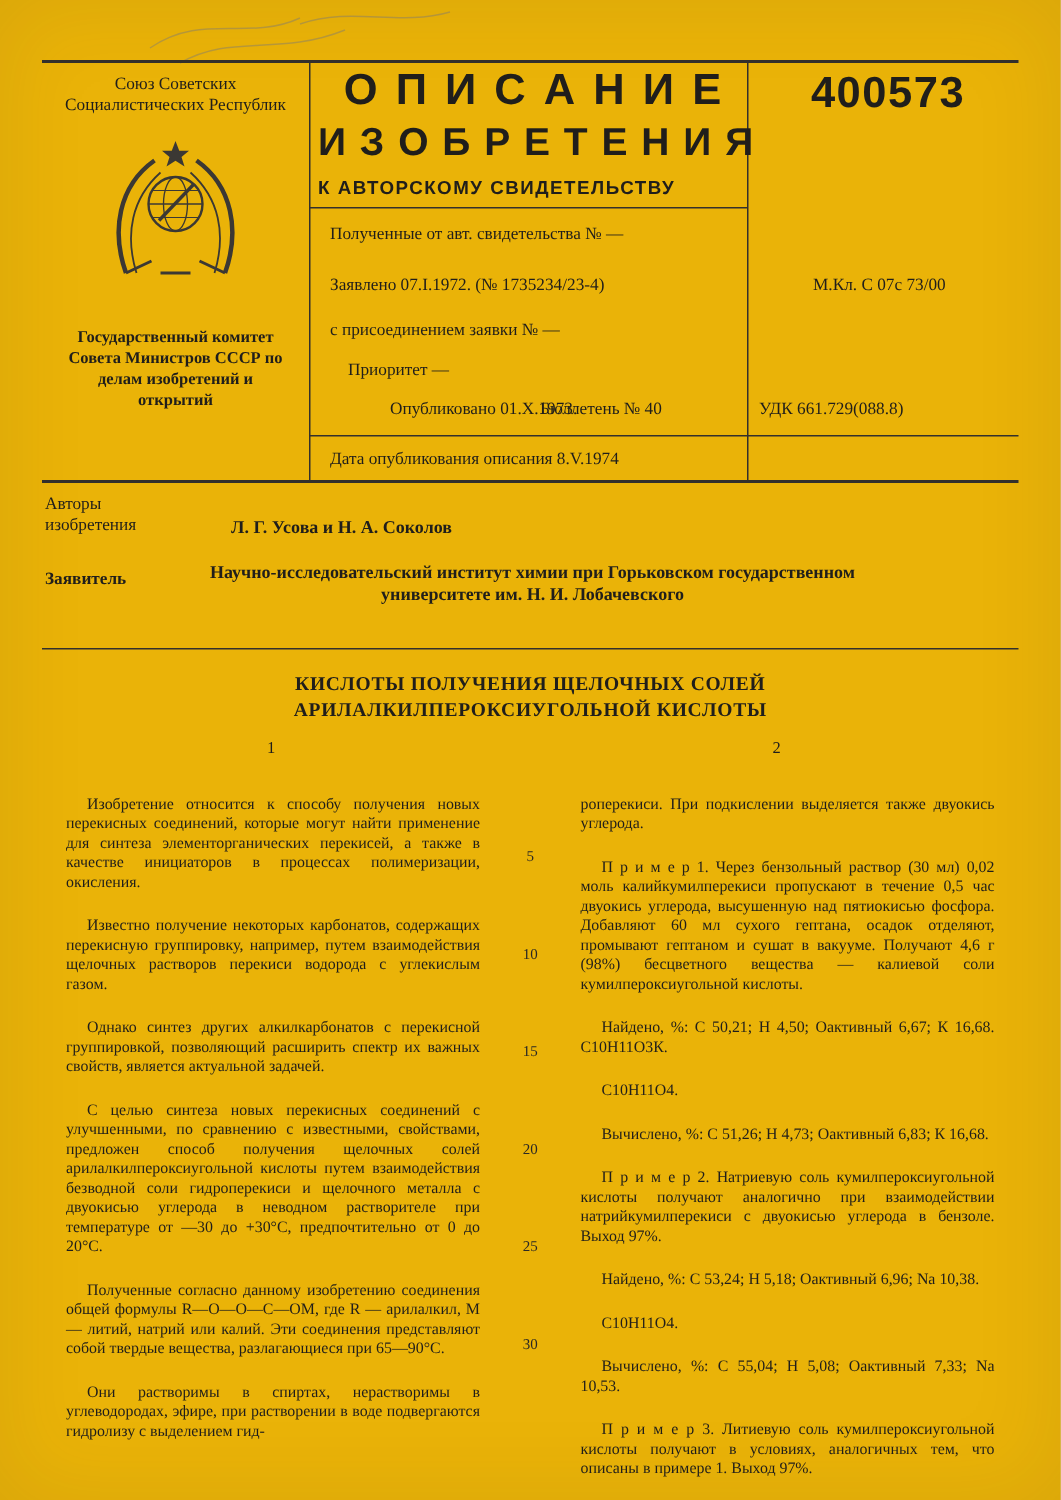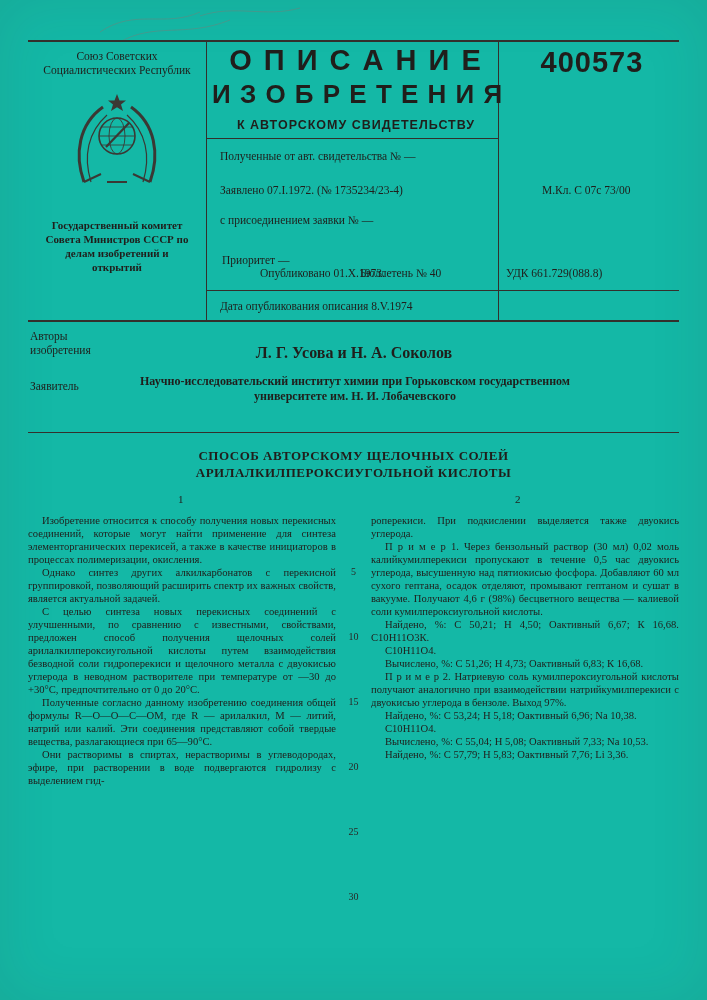--- a/index.html
+++ b/index.html
@@ -1,61 +1,61 @@
 <!DOCTYPE html>
 <html lang="ru"><head>
 <meta charset="utf-8">
 <style>
   * { margin:0; padding:0; box-sizing:border-box; }
   html,body { width:707px; height:1000px; overflow:hidden; }
   body { background:#c9c6c0; font-family:"Liberation Serif", serif; color:#201e1b; }
-  .page { position:relative; width:707px; height:1000px; background:#14b8a6;
+  .page { position:relative; width:707px; height:1000px; background:#eab308;
           box-shadow: inset 0 0 60px rgba(60,50,40,0.10); overflow:hidden; }
 
   .hline { position:absolute; background:#33302c; height:1px; }
   .vline { position:absolute; background:#33302c; width:1px; }
 
   .header-box { position:absolute; left:28px; top:40px; width:651px; height:282px;
                 border-top:2px solid #33302c; border-bottom:2px solid #33302c; }
 
   .union { position:absolute; left:10px; top:8px; width:158px; text-align:center;
            font-size:11.5px; line-height:13.5px; }
   .emblem { position:absolute; left:43px; top:50px; width:92px; height:98px; }
   .committee { position:absolute; left:12px; top:176px; width:154px; text-align:center;
                font-weight:bold; font-size:11px; line-height:14px; }
 
   .doc-title1 { position:absolute; left:184px; top:2px; width:288px; text-align:center;
                 font-family:"Liberation Sans", sans-serif; font-weight:bold; font-size:29px;
                 letter-spacing:2px; white-space:nowrap; }
   .doc-title2 { position:absolute; left:184px; top:37px; width:288px; text-align:center;
                 font-family:"Liberation Sans", sans-serif; font-weight:bold; font-size:26px;
                 letter-spacing:1px; white-space:nowrap; }
-  .subtitle   { position:absolute; left:184px; top:76px; width:288px; text-align:center;
+  .subtitle   { position:absolute; left:184px; top:76px; width:288px; text-align:left;
                 font-family:"Liberation Sans", sans-serif; font-weight:bold; font-size:12.5px;
                 letter-spacing:1px; }
   .patent-number { position:absolute; left:480px; top:4px; width:168px; text-align:center;
                    font-family:"Liberation Sans", sans-serif; font-weight:bold; font-size:29px;
                    letter-spacing:1px; }
 
   .field { position:absolute; font-size:11.5px; white-space:nowrap; }
 
   .authors-label { position:absolute; left:30px; top:330px; width:84px; font-size:11.5px; line-height:13.5px; }
-  .author-names  { position:absolute; left:154px; top:344px; width:400px; text-align:center;
-                   font-weight:bold; font-size:16px; }
-  .applicant-label { position:absolute; left:30px; top:380px; font-size:11.5px; }
+  .author-names  { position:absolute; left:154px; top:344px; width:400px; text-align:left;
+                   font-weight:bold; font-size:12px; }
+  .applicant-label { position:absolute; left:30px; top:380px; font-size:11.5px;font-weight:bold; }
   .applicant       { position:absolute; left:140px; top:374px; width:430px; text-align:center;
                      font-weight:bold; font-size:12px; line-height:15px; }
 
   .inv-title { position:absolute; left:0; width:707px; text-align:center;
                font-weight:bold; font-size:13px; letter-spacing:0.5px; }
   .col-num { position:absolute; font-size:11px; }
 
   .body-columns { position:absolute; left:28px; top:514px; width:651px; display:flex; }
   .col { width:308px; font-size:10.6px; line-height:13px; text-align:justify; }
-  .col p { margin:0; text-indent:14px; }
+  .col p { margin:16px; text-indent:14px; }
   .col p.no-indent { text-indent:0; }
   .gutter { width:35px; position:relative; }
   .gutter span { position:absolute; left:0; width:100%; text-align:center;
                  font-size:10px; color:#2a2825; }
 
   .pencil { position:absolute; left:80px; top:0; opacity:0.45; }
 </style>
 </head>
 <body>
 
@@ -92,46 +92,47 @@
 
     <div class="committee">Государственный комитет Совета Министров СССР по делам изобретений и открытий</div>
 
     <div class="doc-title1">О П И С А Н И Е</div>
     <div class="doc-title2">И З О Б Р Е Т Е Н И Я</div>
     <div class="subtitle">К АВТОРСКОМУ СВИДЕТЕЛЬСТВУ</div>
 
     <div class="field" style="left:192px; top:108px;">Полученные от авт. свидетельства № —</div>
     <div class="field" style="left:192px; top:142px;">Заявлено 07.I.1972. (№ 1735234/23-4)</div>
     <div class="field" style="left:192px; top:172px;">с присоединением заявки № —</div>
-    <div class="field" style="left:194px; top:199px;margin-top:13px;">Приоритет —</div>
+    <div class="field" style="left:204px; top:199px;">Приоритет —</div>
     <div class="field" style="left:192px; top:225px;margin-left:40px;">Опубликовано 01.X.1973.</div>
     <div class="field" style="left:332px; top:225px;text-align:center;">Бюллетень № 40</div>
     <div class="field" style="left:192px; top:258px;">Дата опубликования описания 8.V.1974</div>
 
     <div class="patent-number">400573</div>
     <div class="field" style="left:514px; top:142px;">М.Кл. С 07с 73/00</div>
     <div class="field" style="left:478px; top:225px;">УДК 661.729(088.8)</div>
   </div>
 
   <div class="authors-label">Авторы изобретения</div>
   <div class="author-names">Л. Г. Усова и Н. А. Соколов</div>
   <div class="applicant-label">Заявитель</div>
   <div class="applicant">Научно-исследовательский институт химии при Горьковском государственном университете им. Н. И. Лобачевского</div>
 
   <div class="hline" style="left:28px; top:432px; width:651px;"></div>
 
-  <div class="inv-title" style="top:448px;">СПОСОБ АВТОРСКОМУ ЩЕЛОЧНЫХ СОЛЕЙ</div>
+  <div class="inv-title" style="top:448px;">КИСЛОТЫ ПОЛУЧЕНИЯ ЩЕЛОЧНЫХ СОЛЕЙ</div>
   <div class="inv-title" style="top:465px;text-align:center;">АРИЛАЛКИЛПЕРОКСИУГОЛЬНОЙ КИСЛОТЫ</div>
 
   <div class="col-num" style="left:178px; top:493px;">1</div>
   <div class="col-num" style="left:515px; top:493px;">2</div>
 
   <div class="body-columns">
     <div class="col">
         <p>Изобретение относится к способу получения новых перекисных соединений, которые могут найти применение для синтеза элементорганических перекисей, а также в качестве инициаторов в процессах полимеризации, окисления.</p>
+        <p>Известно получение некоторых карбонатов, содержащих перекисную группировку, например, путем взаимодействия щелочных растворов перекиси водорода с углекислым газом.</p>
         <p>Однако синтез других алкилкарбонатов с перекисной группировкой, позволяющий расширить спектр их важных свойств, является актуальной задачей.</p>
         <p>С целью синтеза новых перекисных соединений с улучшенными, по сравнению с известными, свойствами, предложен способ получения щелочных солей арилалкилпероксиугольной кислоты путем взаимодействия безводной соли гидроперекиси и щелочного металла с двуокисью углерода в неводном растворителе при температуре от —30 до +30°С, предпочтительно от 0 до 20°С.</p>
         <p>Полученные согласно данному изобретению соединения общей формулы R—О—О—С—ОМ, где R — арилалкил, М — литий, натрий или калий. Эти соединения представляют собой твердые вещества, разлагающиеся при 65—90°С.</p>
         <p>Они растворимы в спиртах, нерастворимы в углеводородах, эфире, при растворении в воде подвергаются гидролизу с выделением гид-</p>
       </div>
     <div class="gutter">
         <span style="top: 52px;">5</span>
         <span style="top: 117px;">10</span>
         <span style="top: 182px;">15</span>
         <span style="top: 247px;">20</span>
@@ -141,17 +142,18 @@
     <div class="col">
         <p class="no-indent">роперекиси. При подкислении выделяется также двуокись углерода.</p>
         <p>П р и м е р 1. Через бензольный раствор (30 мл) 0,02 моль калийкумилперекиси пропускают в течение 0,5 час двуокись углерода, высушенную над пятиокисью фосфора. Добавляют 60 мл сухого гептана, осадок отделяют, промывают гептаном и сушат в вакууме. Получают 4,6 г (98%) бесцветного вещества — калиевой соли кумилпероксиугольной кислоты.</p>
         <p>Найдено, %: С 50,21; Н 4,50; Оактивный 6,67; К 16,68. С10Н11О3К.</p>
         <p>С10Н11О4.</p>
         <p>Вычислено, %: С 51,26; Н 4,73; Оактивный 6,83; К 16,68.</p>
         <p>П р и м е р 2. Натриевую соль кумилпероксиугольной кислоты получают аналогично при взаимодействии натрийкумилперекиси с двуокисью углерода в бензоле. Выход 97%.</p>
         <p>Найдено, %: С 53,24; Н 5,18; Оактивный 6,96; Na 10,38.</p>
         <p>С10Н11О4.</p>
         <p>Вычислено, %: С 55,04; Н 5,08; Оактивный 7,33; Na 10,53.</p>
+        <p>П р и м е р 3. Литиевую соль кумилпероксиугольной кислоты получают в условиях, аналогичных тем, что описаны в примере 1. Выход 97%.</p>
         <p>Найдено, %: С 57,79; Н 5,83; Оактивный 7,76; Li 3,36.</p>
       </div>
   </div>
 
 </div>
 
 </body></html>

